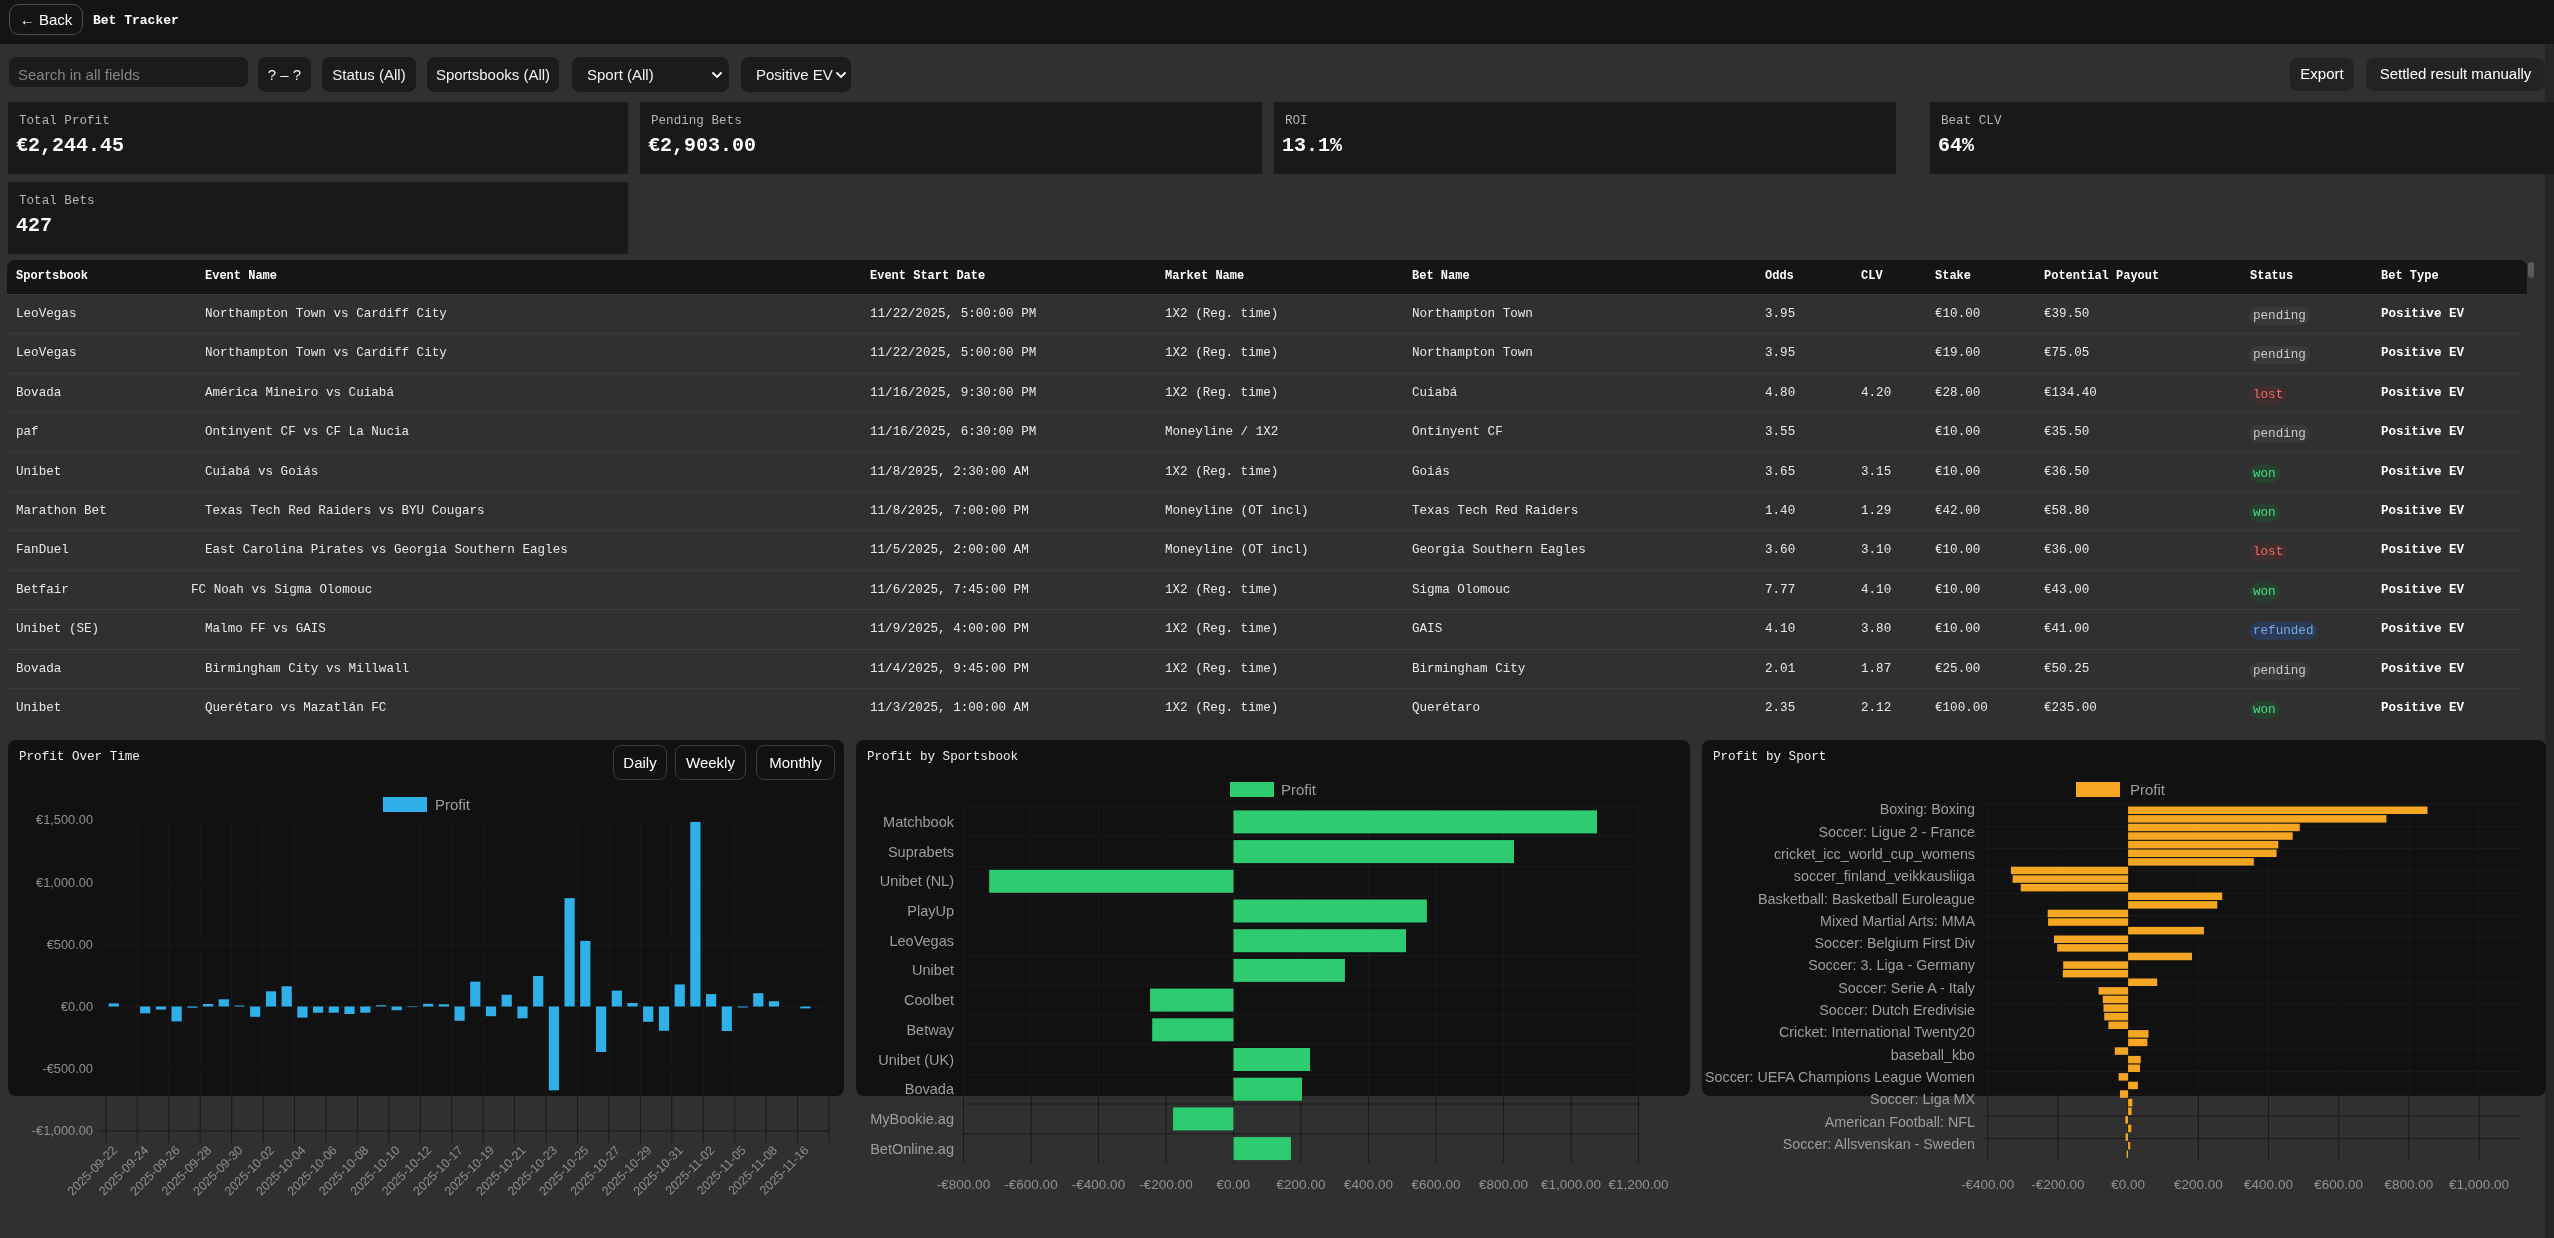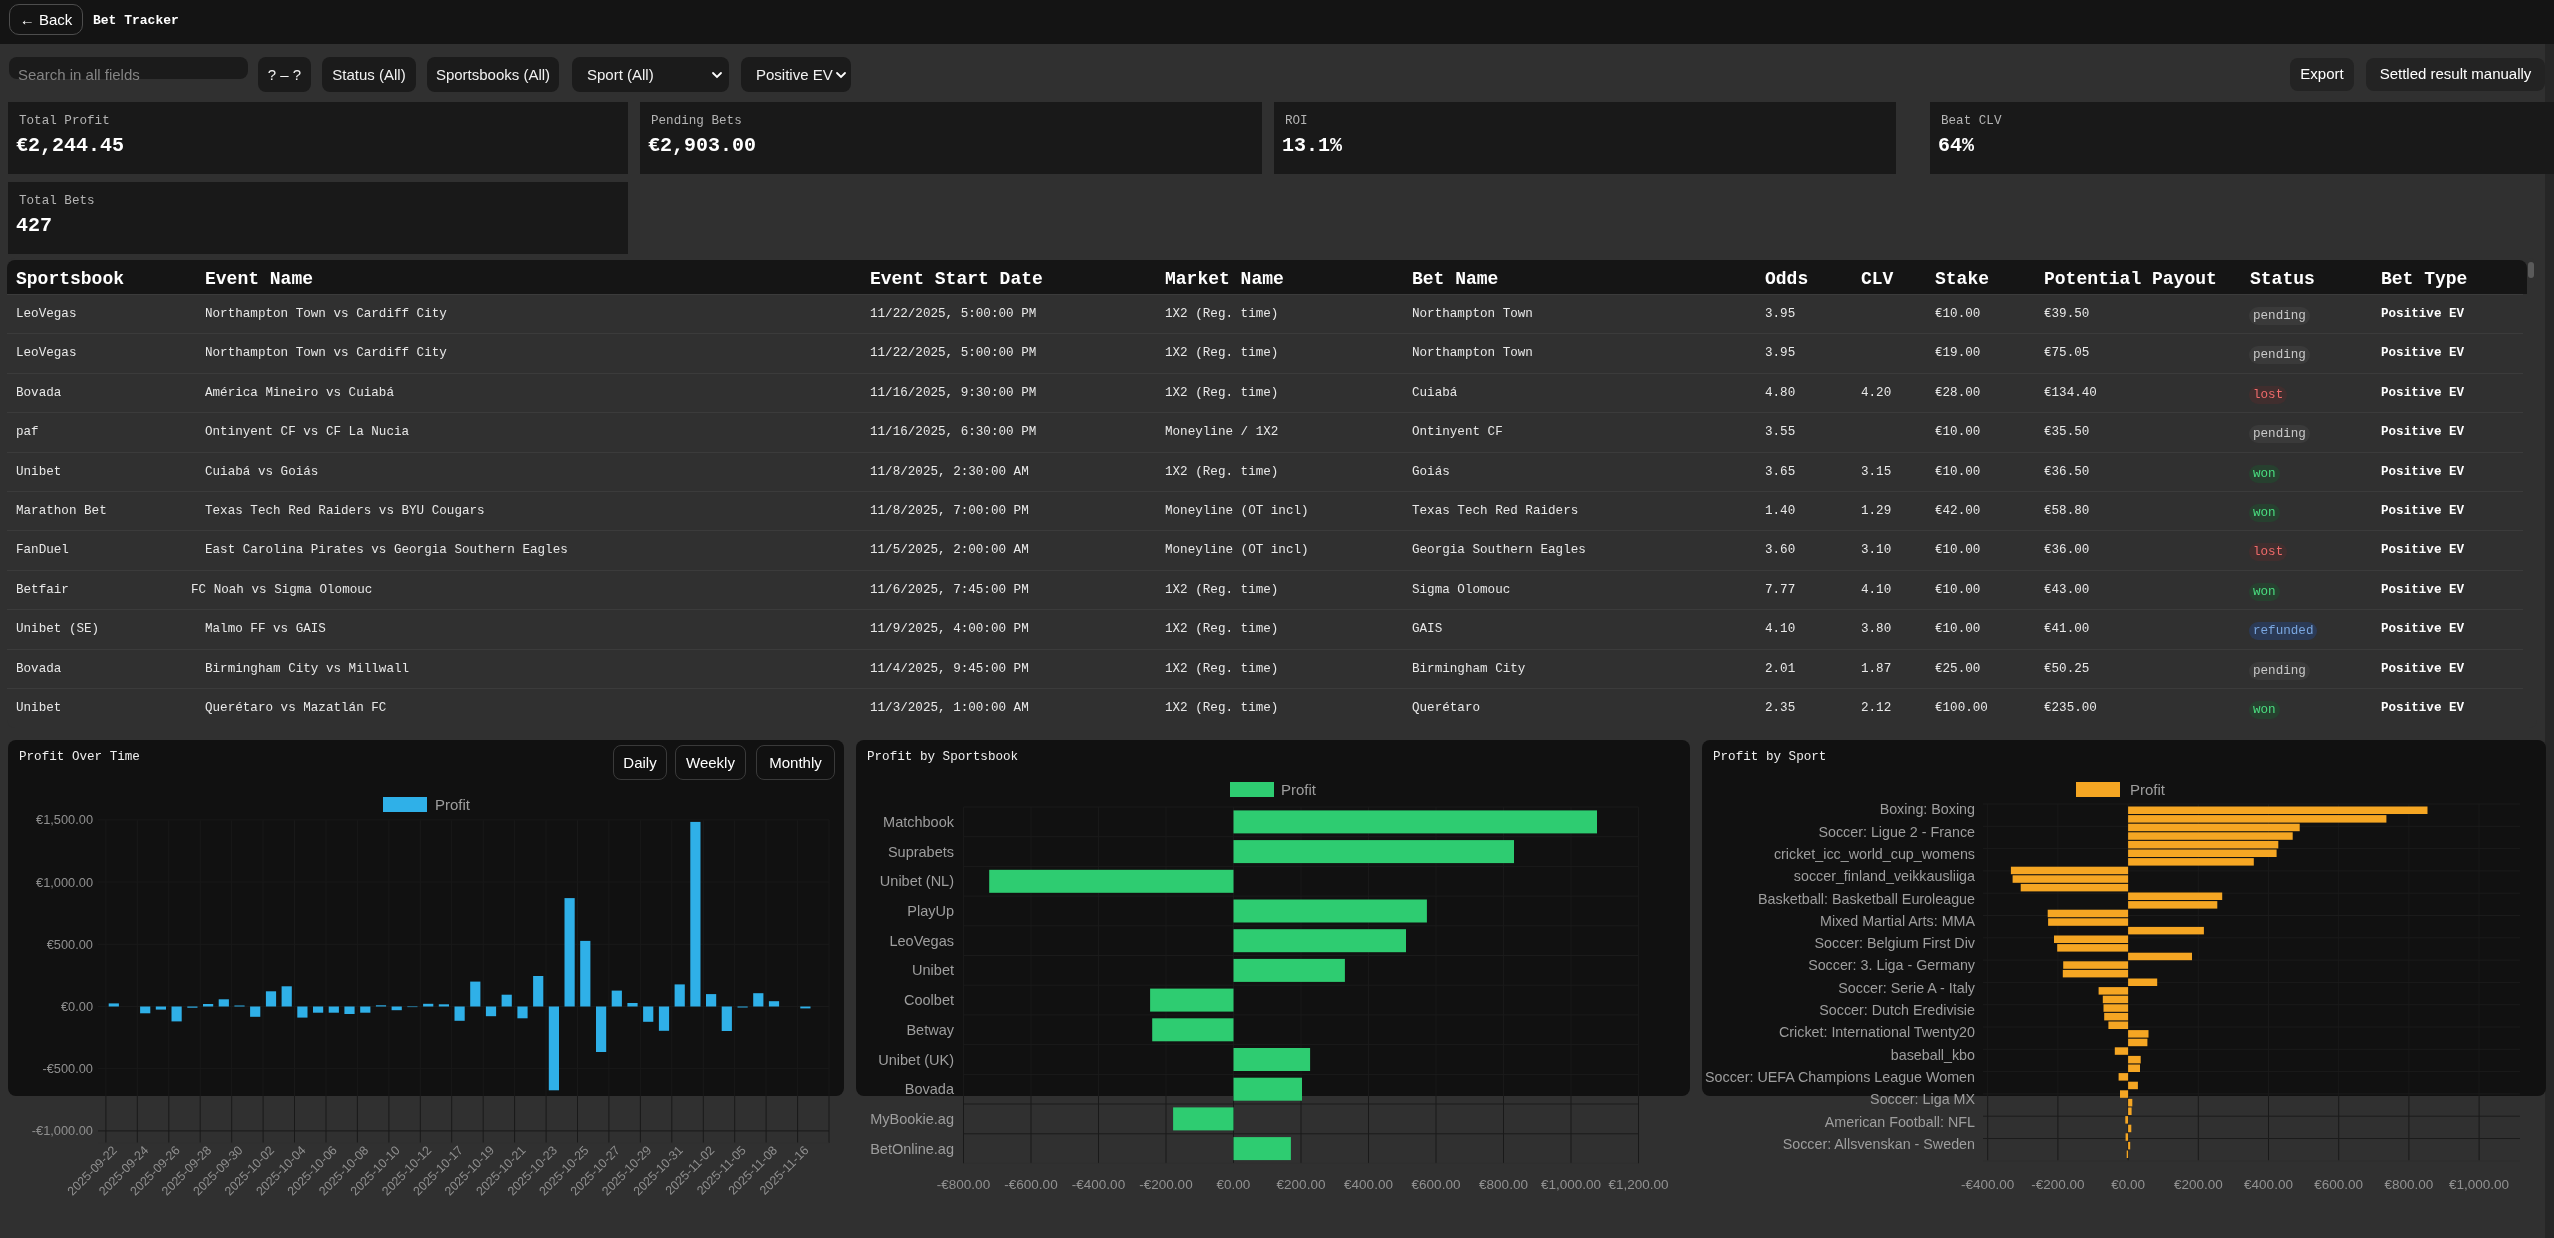--- a/index.html
+++ b/index.html
@@ -4,32 +4,32 @@
 html,body { width:2554px; height:1238px; background:#303030; overflow:hidden;
   font-family:"Liberation Mono", monospace; }
 .abs { position:absolute; }
 .sans { font-family:"Liberation Sans", sans-serif; }
 .mono { font-family:"Liberation Mono", monospace; }
 .topbar { left:0; top:0; width:2554px; height:44px; background:#141414; }
 .backbtn { left:9px; top:4px; width:74px; height:31px; border:1px solid #4d4d4d;
   border-radius:10px; color:#fff; font-size:15px; line-height:29px; text-align:center;
   background:transparent; }
 .title { left:93px; top:13px; font-size:13px; font-weight:bold; color:#fff;  }
-.inputbox { background:#1b1b1b; border-radius:8px; height:22px; top:57px; color:#fff; }
+.inputbox { background:#1b1b1b; border-radius:8px; height:30px; top:57px; color:#fff; }
 .ph { color:#848484; font-size:15px; line-height:35px; padding-left:9px; }
 .fbtn { background:#1b1b1b; border-radius:8px; height:35px; top:57px; color:#f2f2f2;
   font-size:15px; line-height:35px; text-align:center; }
 .card { background:#191919; border-radius:0; height:72px; }
 .card .lbl { position:absolute; left:11px; top:12px; font-size:12.6px; color:#b4b4b4; }
 .card .val { position:absolute; left:8px; top:32px; font-size:20px; font-weight:bold; color:#fff; }
 .tablewrap { left:7px; top:258px; width:2530px; height:470px; background:#303030;
   border-radius:8px; }
 .thead { position:absolute; left:0; top:2px; width:2520px; height:34px; background:#151515;
   border-radius:8px 8px 0 0; }
-.th { position:absolute; top:9px; font-size:18px; font-weight:bold; color:#fff; }
+.th { position:absolute; top:9px; font-size:12px; font-weight:bold; color:#fff; }
 .row { position:absolute; width:2516px; height:40px; border-top:1px solid #3b3b3b; }
 .td { position:absolute; top:12px; font-size:12.6px; color:#e8e8e8;  white-space:pre; }
 .pill { position:absolute; top:12px; height:18px; border-radius:10px; font-size:12.6px;
   line-height:18px; padding:0 4px; }
 .pill.pending { background:#3a3a3a; color:#c9c9c9; }
 .pill.lost { background:#402e2e; color:#ef6a6a; }
 .pill.won { background:#27402f; color:#4ade80; }
 .pill.refunded { background:#2b3a55; color:#7aa7e0; }
 .chartcard { background:#111111; border-radius:8px; top:740px; height:356px; }
 .ctitle { position:absolute; left:11px; top:10px; font-size:12.6px; color:#f0f0f0; }

